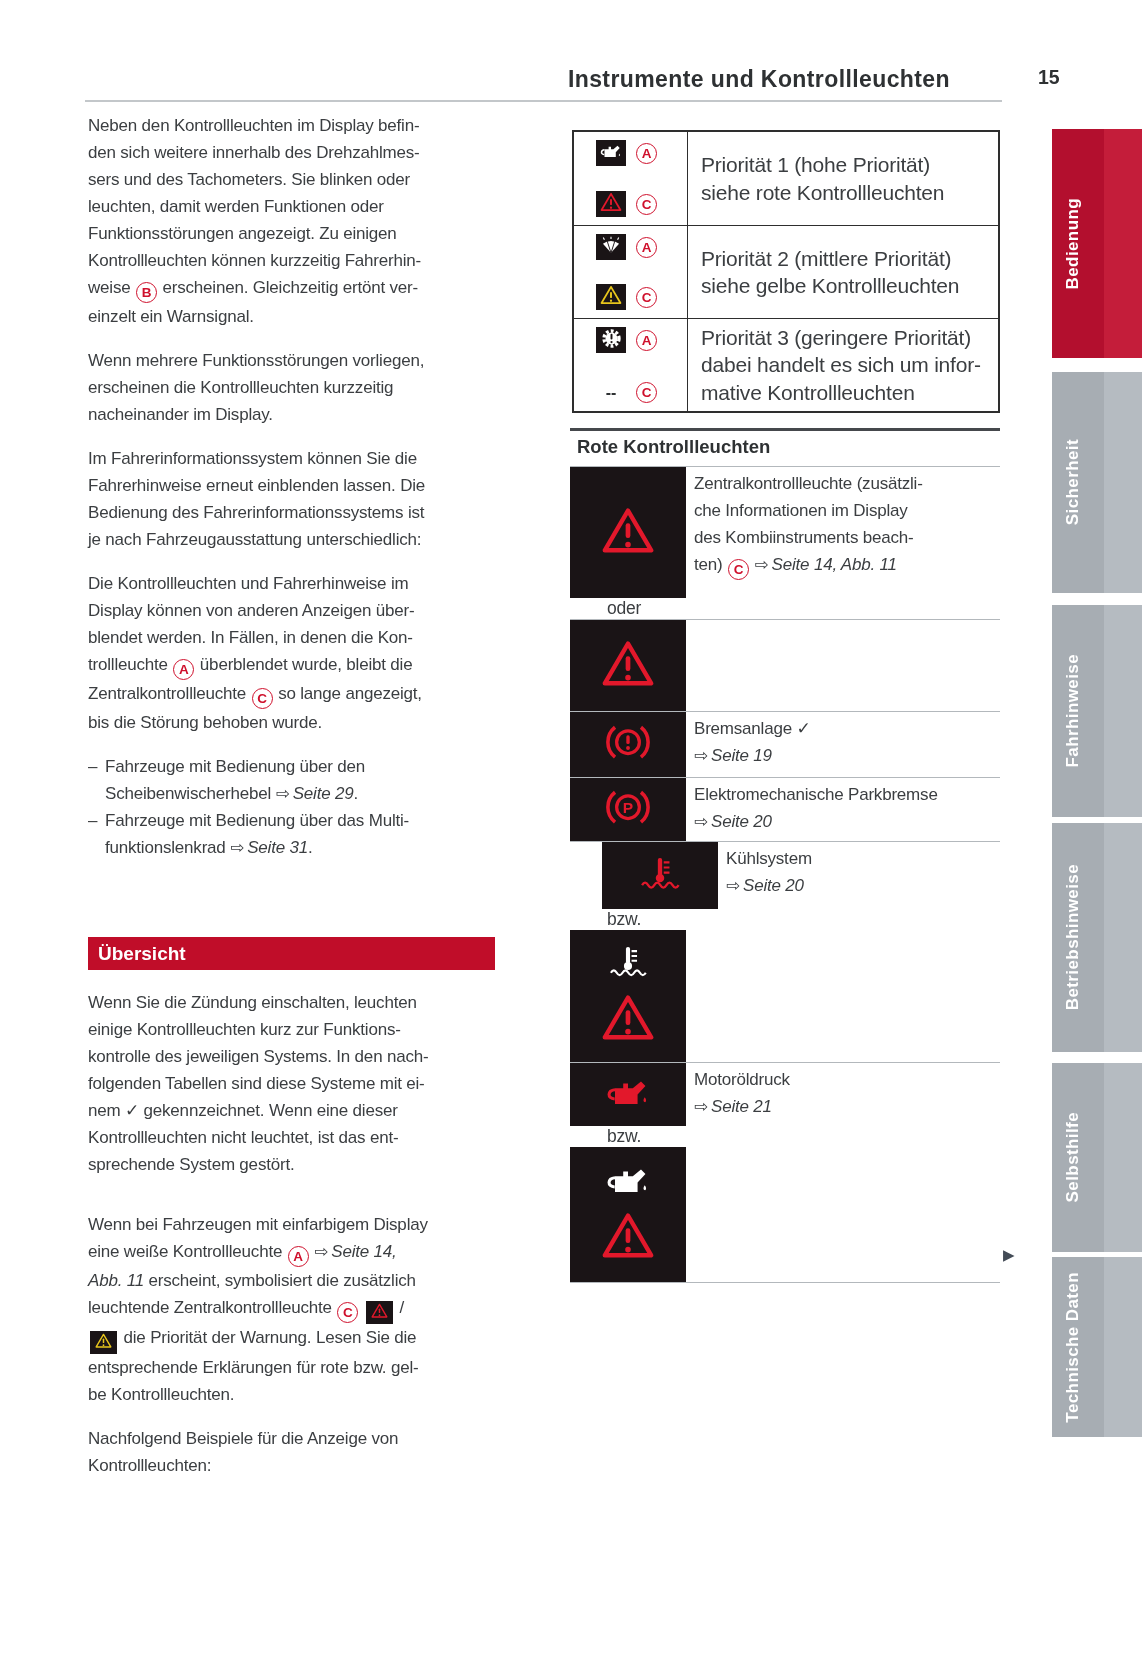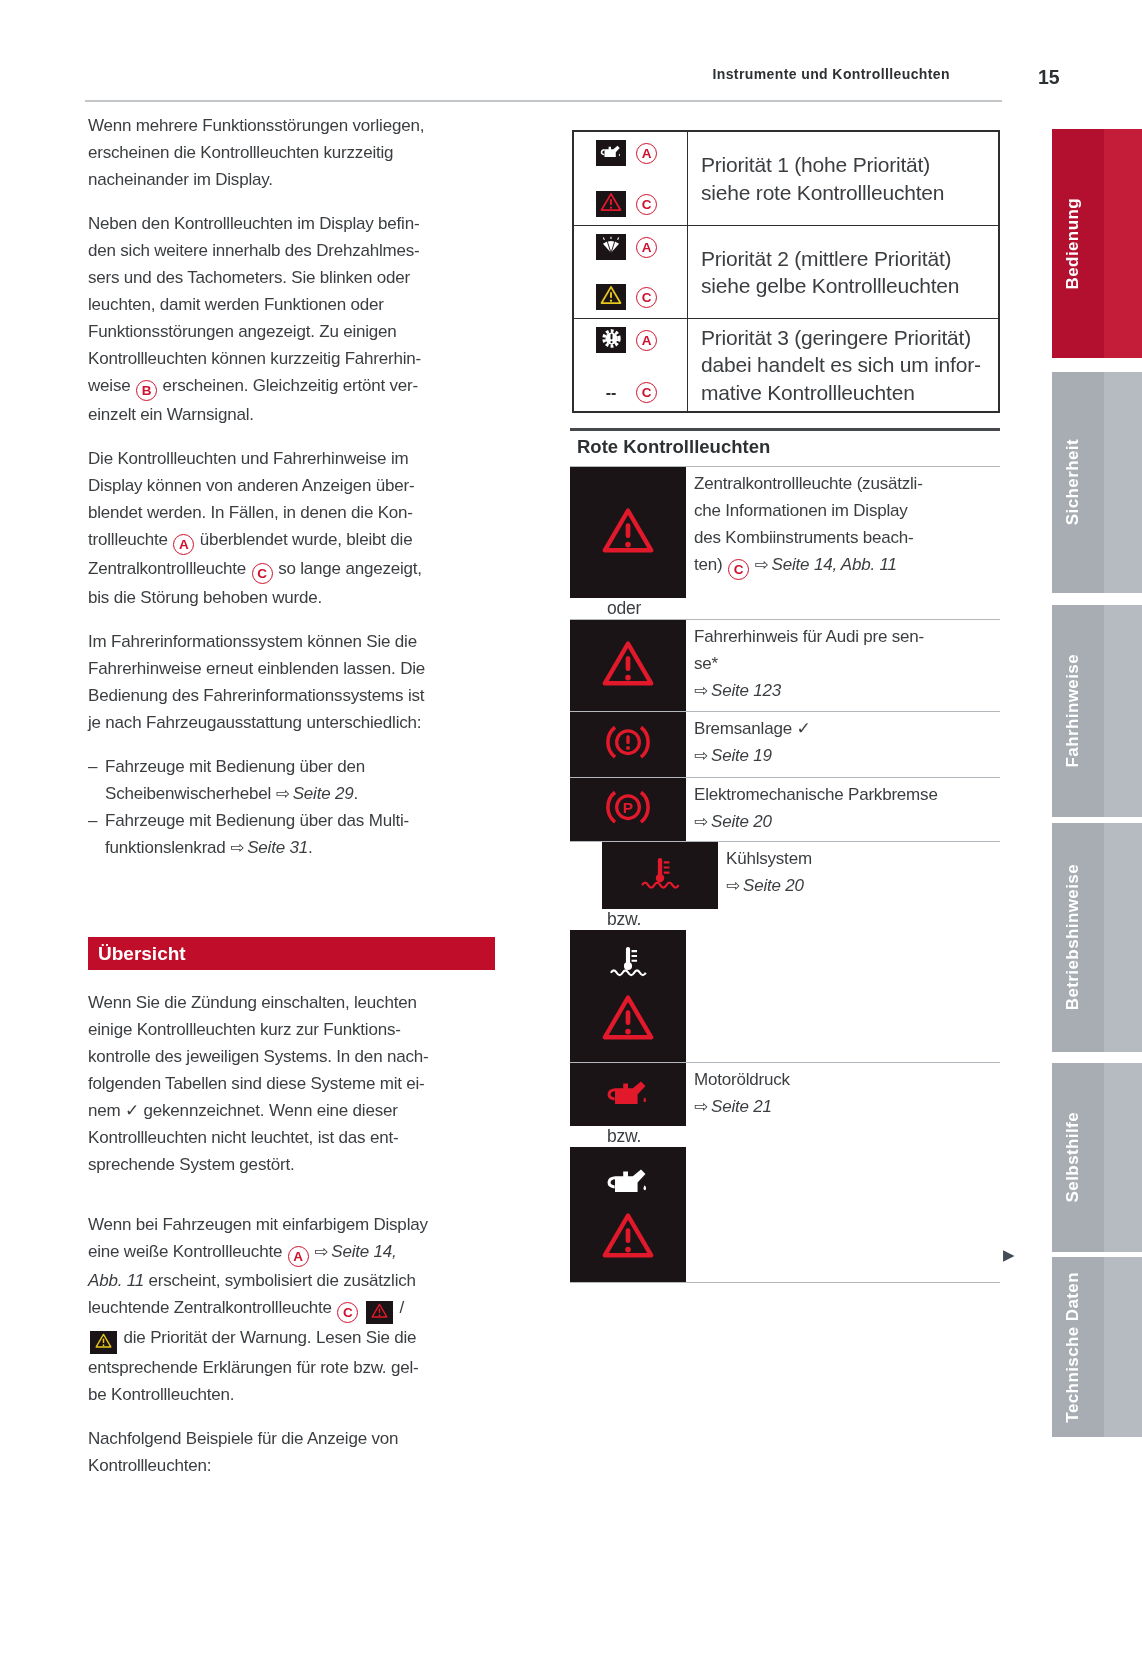--- a/index.html
+++ b/index.html
@@ -6,21 +6,21 @@
   #page{position:relative;width:1142px;height:1654px;background:#ffffff;margin:0 auto;
         font-family:"Liberation Sans","DejaVu Sans",sans-serif;color:var(--text);overflow:hidden;
         letter-spacing:-0.2px;}
   :root{
     --accent-red:#c00d29; --icon-red:#e2182b; --icon-yellow:#e8c61c;
     --tile-black:#1a1416; --text:#3b3e41; --head:#2e3133;
     --rule-light:#c3c7ca; --rule-heavy:#45484c; --rule-row:#b3b8bc; --border-dark:#2e2e2e;
   }
   
   #header-title{position:absolute;top:66px;left:85px;width:865px;text-align:right;
-    font-size:14px;font-weight:bold;color:var(--head);letter-spacing:0.4px;}
+    font-size:23px;font-weight:bold;color:var(--head);letter-spacing:0.4px;}
   #page-number{position:absolute;top:66px;left:1038px;width:52px;font-size:19.5px;font-weight:bold;color:var(--head);}
   #header-rule{position:absolute;top:100px;left:85px;width:917px;height:2px;background:var(--rule-light);}
 
   
   #left-col{position:absolute;top:112px;left:88px;width:430px;font-size:17px;line-height:27px;}
   .para{margin:0 0 17px 0;}
   #left-col>[data-idx="7"]{margin-top:33px;}
   .t{white-space:pre-wrap;}
   .cl{display:inline-flex;align-items:center;justify-content:center;width:21px;height:21px;
       border:1.8px solid #cf102c;border-radius:50%;color:#cf102c;font-size:13.5px;font-weight:bold;
@@ -70,41 +70,41 @@
 </style>
 </head>
 <body>
 
 <div id="page">
   <div id="header-title">Instrumente und Kontrollleuchten</div>
   <div id="page-number">15</div>
   <div id="header-rule"></div>
 
   <div id="left-col">
-      <div class="para" data-idx="1"><span class="t">Wenn mehrere Funktionsstörungen vorliegen,
-erscheinen die Kontrollleuchten kurzzeitig
-nacheinander im Display.</span></div>
       <div class="para" data-idx="0"><span class="t">Neben den Kontrollleuchten im Display befin-
 den sich weitere innerhalb des Drehzahlmes-
 sers und des Tachometers. Sie blinken oder
 leuchten, damit werden Funktionen oder
 Funktionsstörungen angezeigt. Zu einigen
 Kontrollleuchten können kurzzeitig Fahrerhin-
 weise </span><span class="cl">B</span><span class="t"> erscheinen. Gleichzeitig ertönt ver-
 einzelt ein Warnsignal.</span></div>
+      <div class="para" data-idx="1"><span class="t">Wenn mehrere Funktionsstörungen vorliegen,
+erscheinen die Kontrollleuchten kurzzeitig
+nacheinander im Display.</span></div>
+      <div class="para" data-idx="3"><span class="t">Im Fahrerinformationssystem können Sie die
+Fahrerhinweise erneut einblenden lassen. Die
+Bedienung des Fahrerinformationssystems ist
+je nach Fahrzeugausstattung unterschiedlich:</span></div>
       <div class="para" data-idx="2"><span class="t">Die Kontrollleuchten und Fahrerhinweise im
 Display können von anderen Anzeigen über-
 blendet werden. In Fällen, in denen die Kon-
 trollleuchte </span><span class="cl">A</span><span class="t"> überblendet wurde, bleibt die
 Zentralkontrollleuchte </span><span class="cl">C</span><span class="t"> so lange angezeigt,
 bis die Störung behoben wurde.</span></div>
-      <div class="para" data-idx="3"><span class="t">Im Fahrerinformationssystem können Sie die
-Fahrerhinweise erneut einblenden lassen. Die
-Bedienung des Fahrerinformationssystems ist
-je nach Fahrzeugausstattung unterschiedlich:</span></div>
       <div class="bullets" data-idx="4">
         <div class="b-item"><span class="dash">–</span><span class="t">Fahrzeuge mit Bedienung über den
 Scheibenwischerhebel </span><span class="ref"><span class="arr">⇨</span><i>Seite 29</i></span><span class="t">.</span></div>
         <div class="b-item"><span class="dash">–</span><span class="t">Fahrzeuge mit Bedienung über das Multi-
 funktionslenkrad </span><span class="ref"><span class="arr">⇨</span><i>Seite 31</i></span><span class="t">.</span></div>
       </div>
       <div class="banner" data-idx="5">Übersicht</div>
       <div class="para" data-idx="6"><span class="t">Wenn Sie die Zündung einschalten, leuchten
 einige Kontrollleuchten kurz zur Funktions-
 kontrolle des jeweiligen Systems. In den nach-
@@ -231,23 +231,20 @@
           </div>
           <div class="rl-conn">oder</div>
           <div class="rl-row sep" style="height: 92px;">
             <div class="rl-tile">
               <span><svg width="54" viewBox="0 0 64 58">
                   <path d="M32 5.5 L59.5 52.5 H4.5 Z" fill="none" stroke="#e2182b" stroke-width="5.2" stroke-linejoin="round"></path>
                   <rect x="29.2" y="20.5" width="5.6" height="17.5" rx="2.6" fill="#e2182b"></rect>
                   <circle cx="32" cy="45.8" r="3.3" fill="#e2182b"></circle>
                 </svg></span>
             </div>
-            <div class="rl-text"><span class="t">Fahrerhinweis für Audi pre sen-
-se*
-</span><span class="ref"><span class="arr">⇨</span><i>Seite 123</i></span></div>
           </div>
           <div class="rl-row sep" style="height: 66px;">
             <div class="rl-tile">
               <span><svg width="48" viewBox="0 0 74 56">
                   <path d="M17 5 A29.5 29.5 0 0 0 17 51" fill="none" stroke="#e2182b" stroke-width="5.5"></path>
                   <path d="M57 5 A29.5 29.5 0 0 1 57 51" fill="none" stroke="#e2182b" stroke-width="5.5"></path>
                   <circle cx="37" cy="28" r="17.5" fill="none" stroke="#e2182b" stroke-width="5"></circle>
                   <rect x="34.4" y="17.5" width="5.2" height="13.5" rx="2.4" fill="#e2182b"></rect>
                   <circle cx="37" cy="37" r="3" fill="#e2182b"></circle>
                 </svg></span>

